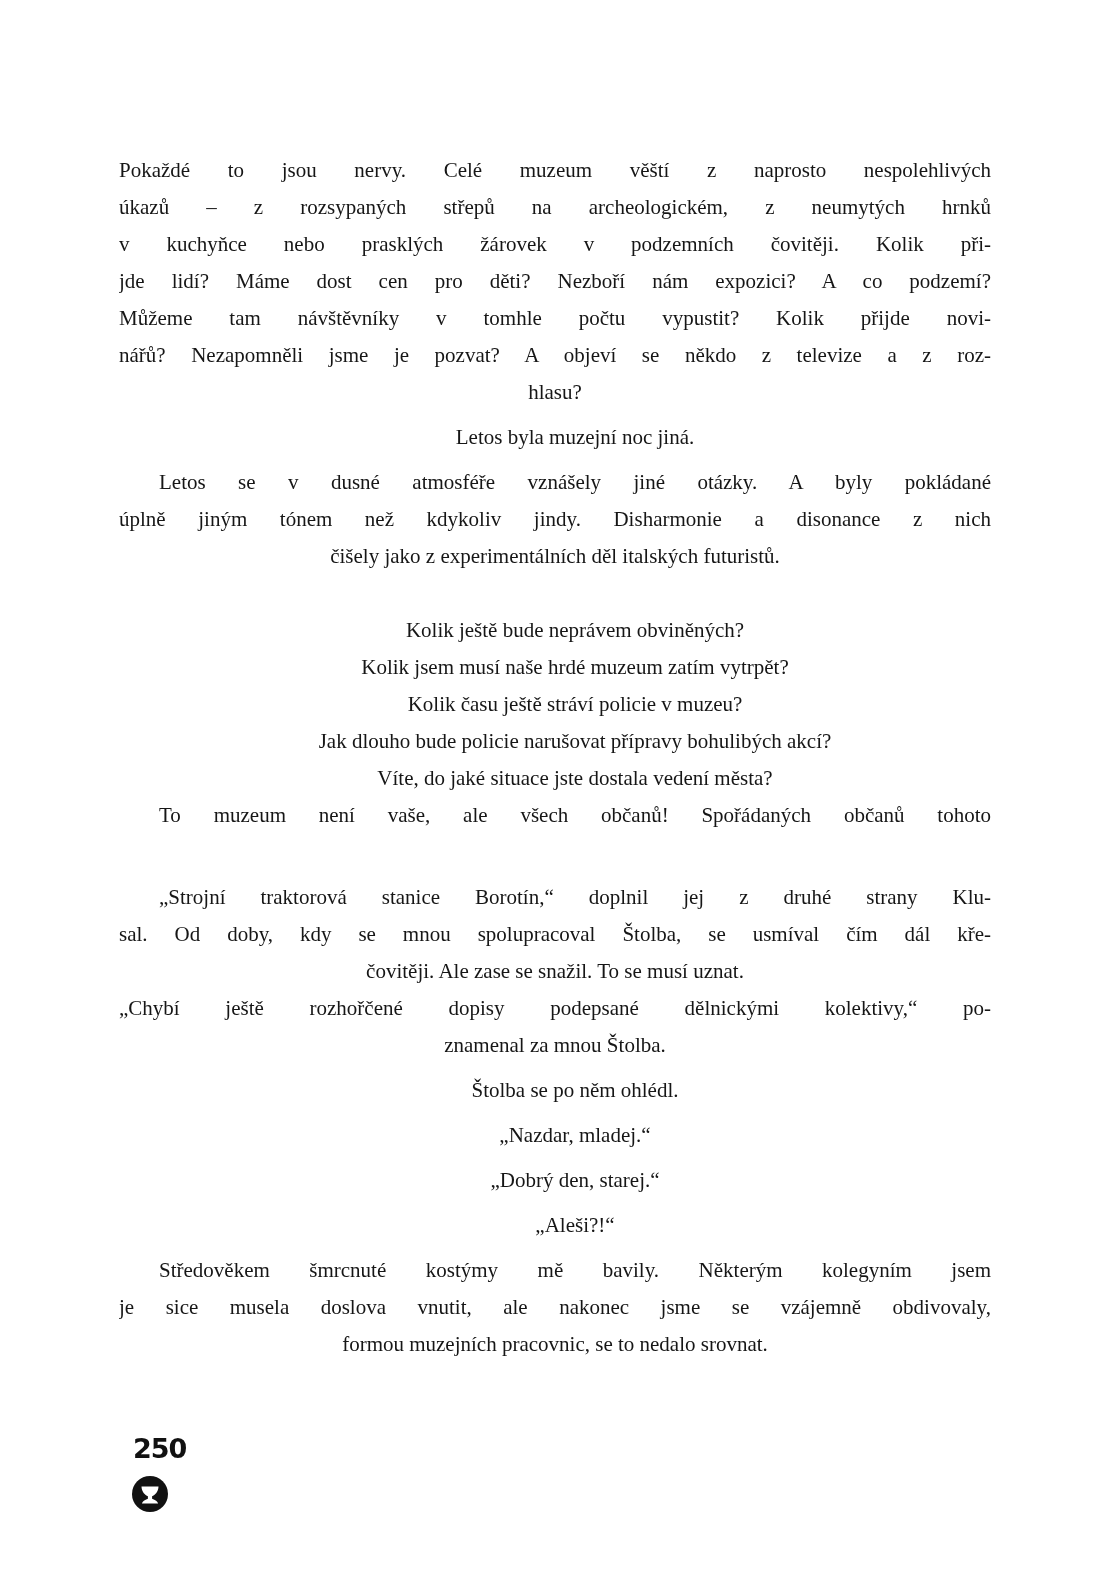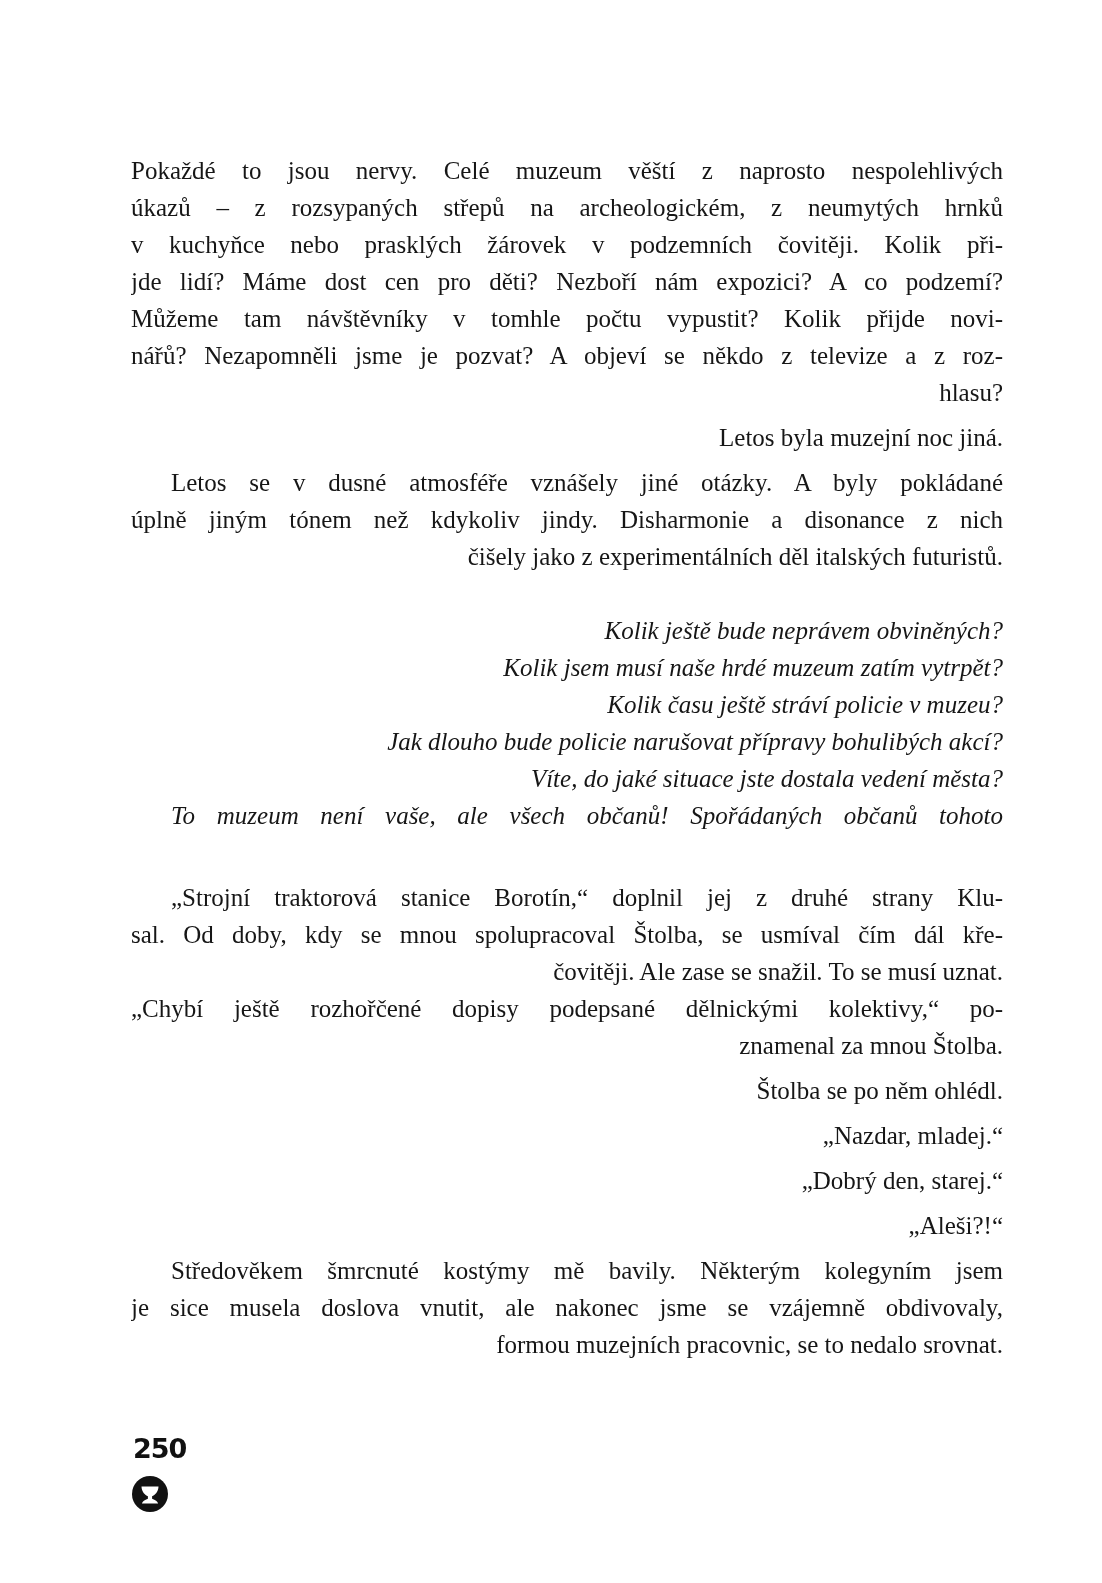--- a/index.html
+++ b/index.html
@@ -11,44 +11,43 @@
     position: relative;
     width: 1102px;
     height: 1583px;
     background: #ffffff;
     overflow: hidden;
     font-family: "Liberation Serif", serif;
     color: #161616;
   }
   .text-block {
     position: absolute;
-    left: 131px;
+    left: 119px;
     top: 152px;
     width: 872px;
-    font-size: 25px;
+    font-size: 21px;
     line-height: 37px;
   }
   .para { margin: 0; padding: 0; }
   .line {
     height: 37px;
-    text-align: right;
+    text-align: center;
     white-space: normal;
     overflow: hidden;
   }
   .line.just {
     text-align: justify;
     text-align-last: justify;
   }
   .line.indent {
     text-indent: 40px;
     margin-top: 8px;
   }
   .quote-block {
     margin-left: 40px;
-    font-style: italic;
   }
   .spacer {
     height: 37px;
   }
   .footer {
     position: absolute;
     left: 113px;
     top: 1434px;
     margin-left: 20px;
   }

